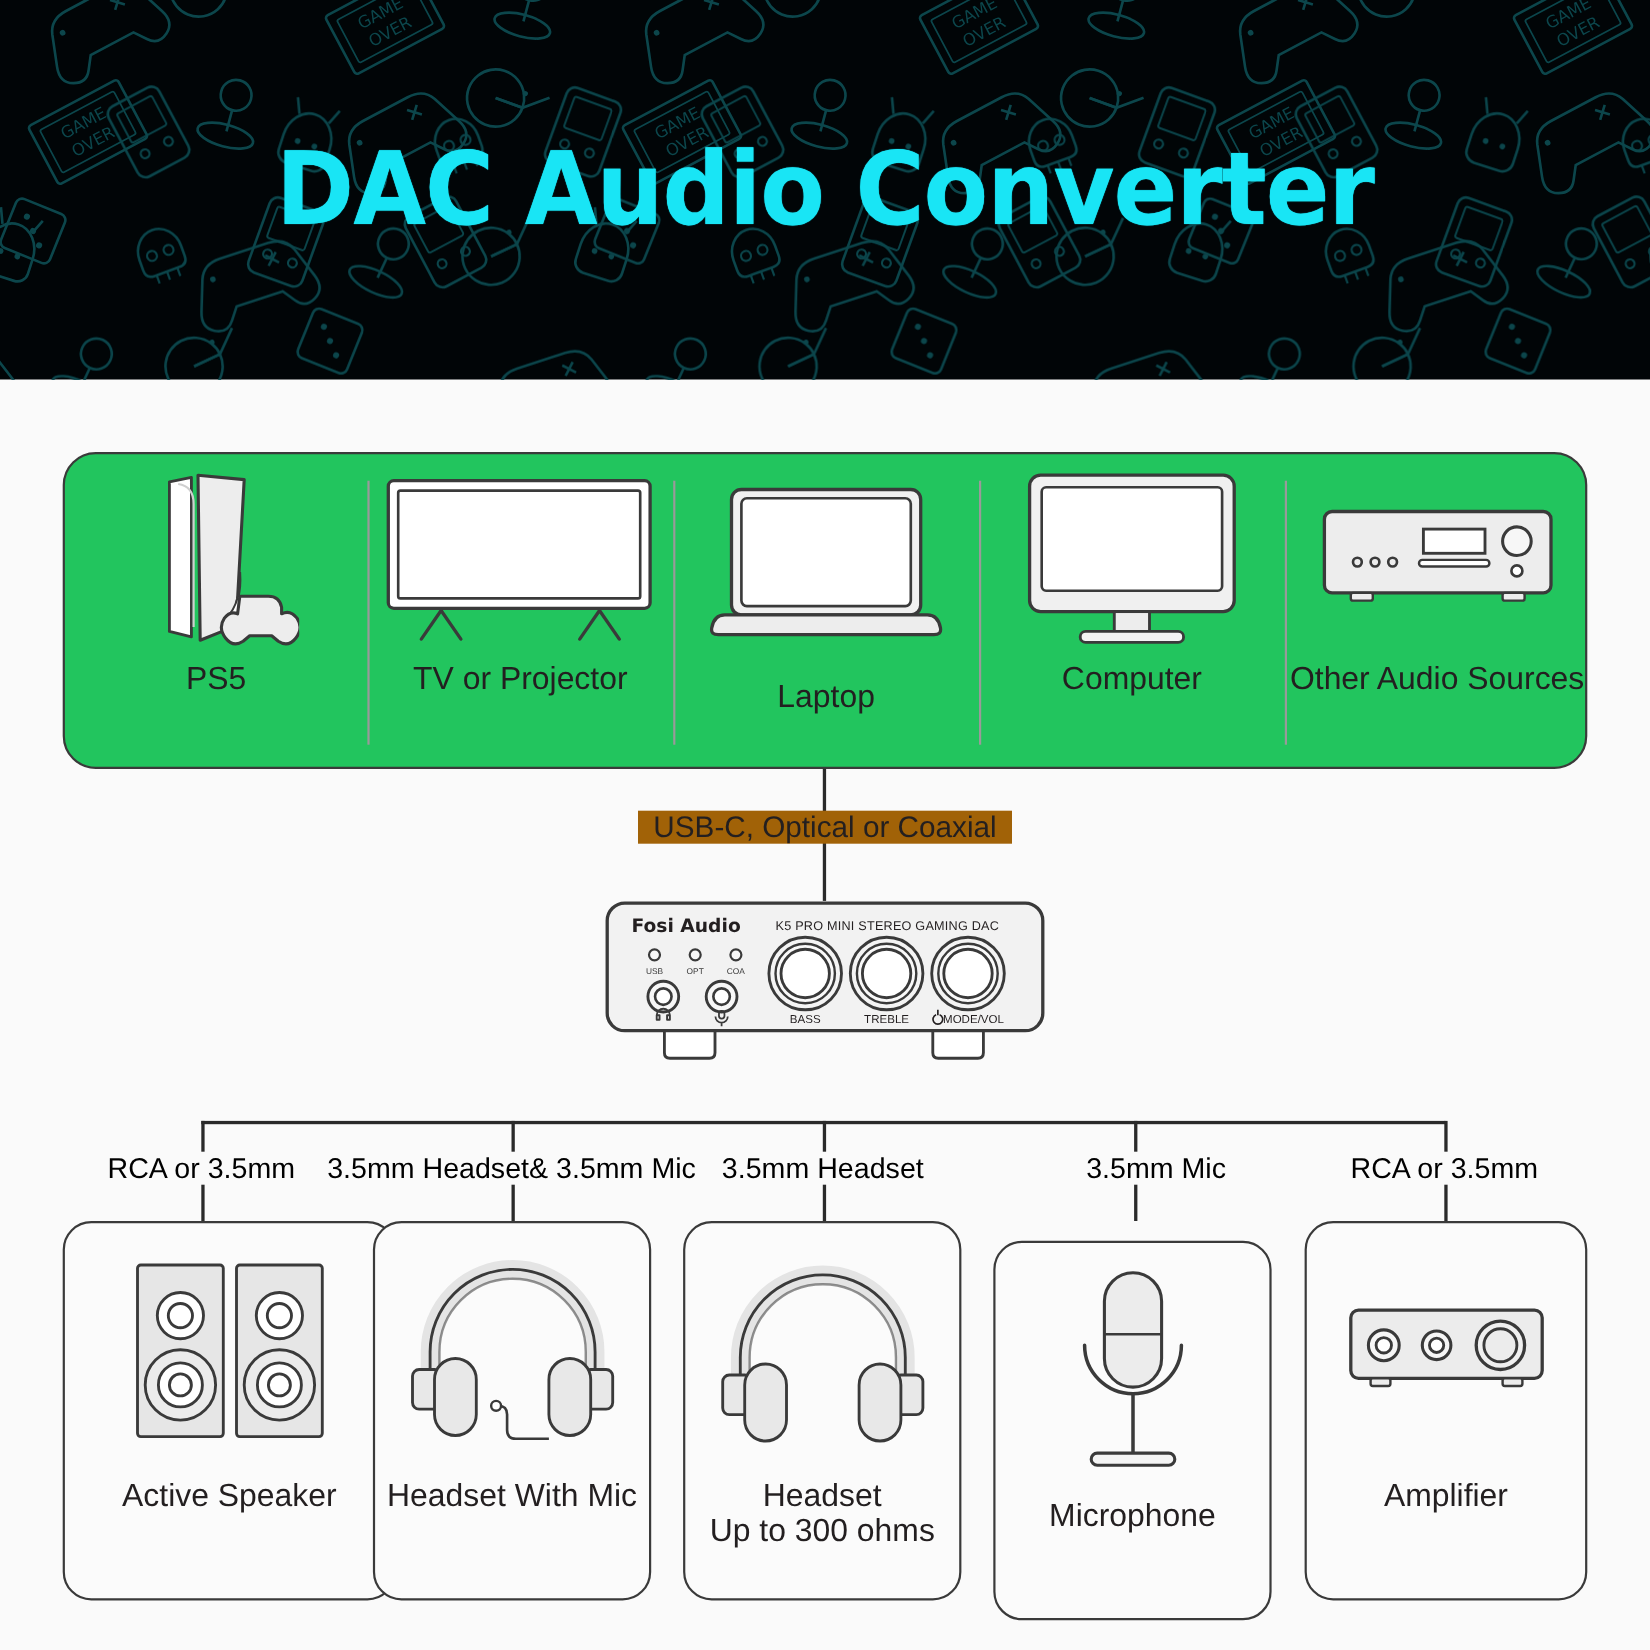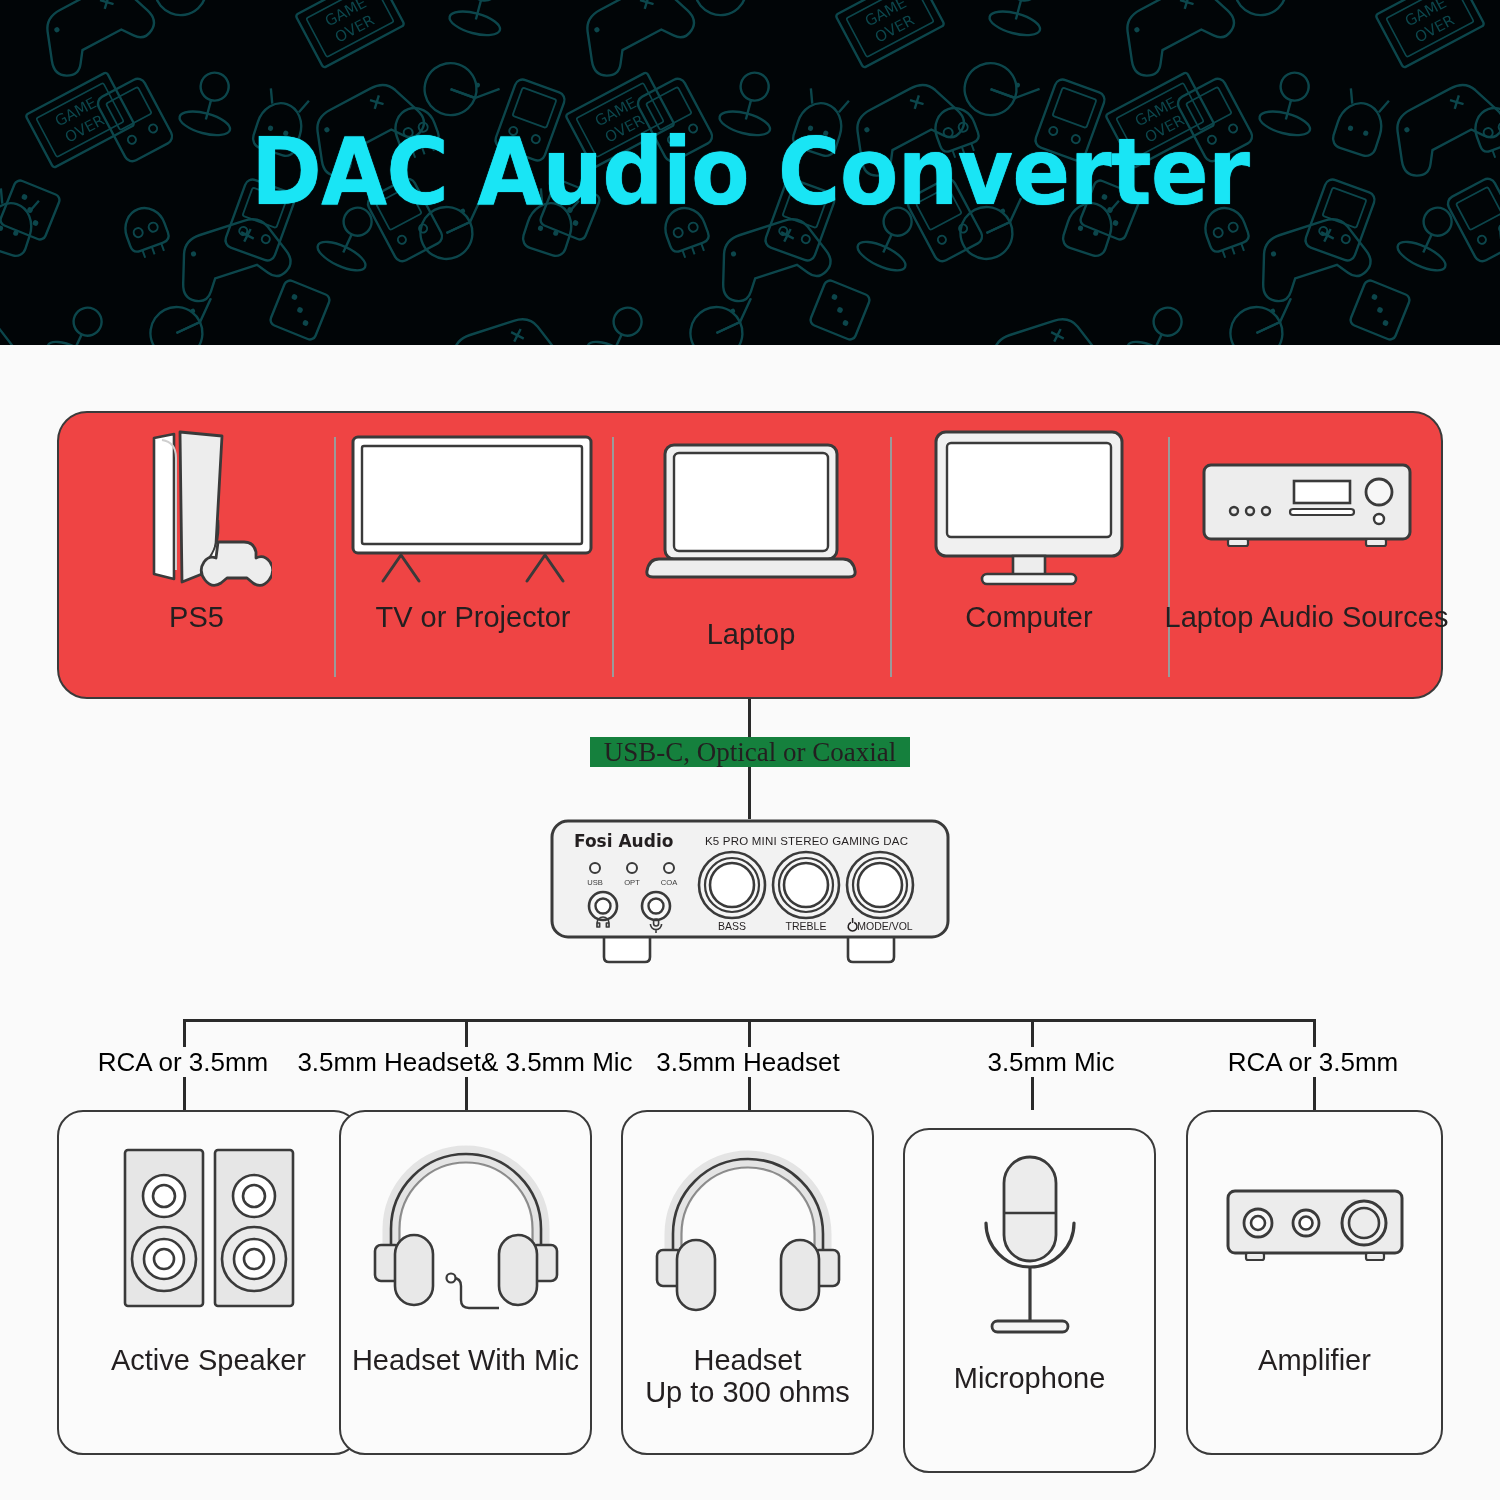--- a/index.html
+++ b/index.html
@@ -49,21 +49,21 @@
     background: #fafafa;
   }
 
   
   .sources-panel {
     position: absolute;
     left: 57px; top: 66px;
     width: 1386px; height: 288px;
     border: 2px solid #3a3a3a;
     border-radius: 30px;
-    background: #ef4444;
+    background: #22c55e;
   }
   .src-col {
     position: absolute;
     top: 0; height: 100%;
     display: flex;
     flex-direction: column;
     align-items: center;
     justify-content: flex-start;
   }
   .src-divider {
@@ -96,23 +96,22 @@
   }
   .conn-top-label {
     position: absolute;
     left: 0; top: 392px;
     width: 1500px;
     text-align: center;
     font-size: 27px;
     color: #231f20;
   }
   .conn-top-label span {
-    background: #15803d;
+    background: #a16207;
     padding: 0 14px;
-    font-family: Liberation Serif, serif;
   }
 
   
   .dac-wrap {
     position: absolute;
     left: 548px; top: 472px;
     width: 404px; height: 165px;
   }
 
   
@@ -315,21 +314,21 @@
           <circle cx="52" cy="60" r="4" fill="none" stroke="#3a3a3a" stroke-width="2.4"></circle>
           <circle cx="68" cy="60" r="4" fill="none" stroke="#3a3a3a" stroke-width="2.4"></circle>
           <rect x="96" y="30" width="56" height="22" fill="#ffffff" stroke="#3a3a3a" stroke-width="2.6"></rect>
           <rect x="92" y="58" width="64" height="6" rx="3" fill="#ffffff" stroke="#3a3a3a" stroke-width="2.2"></rect>
           <circle cx="181" cy="41" r="13" fill="#f7f7f7" stroke="#3a3a3a" stroke-width="2.8"></circle>
           <circle cx="181" cy="68" r="5" fill="#ffffff" stroke="#3a3a3a" stroke-width="2.4"></circle>
           <rect x="30" y="88" width="20" height="7" rx="2" fill="#ededed" stroke="#3a3a3a" stroke-width="2.2"></rect>
           <rect x="168" y="88" width="20" height="7" rx="2" fill="#ededed" stroke="#3a3a3a" stroke-width="2.2"></rect>
         </svg>
       </div>
-      <div class="src-label">Laptop Audio Sources</div>
+      <div class="src-label">Other Audio Sources</div>
     </div>
   </div>
 
   <div class="conn-top"></div>
   <div class="conn-top-label">
     <span>USB-C, Optical or Coaxial</span>
   </div>
 
   <div class="dac-wrap">
     <svg width="404" height="165" viewBox="0 0 404 165">

